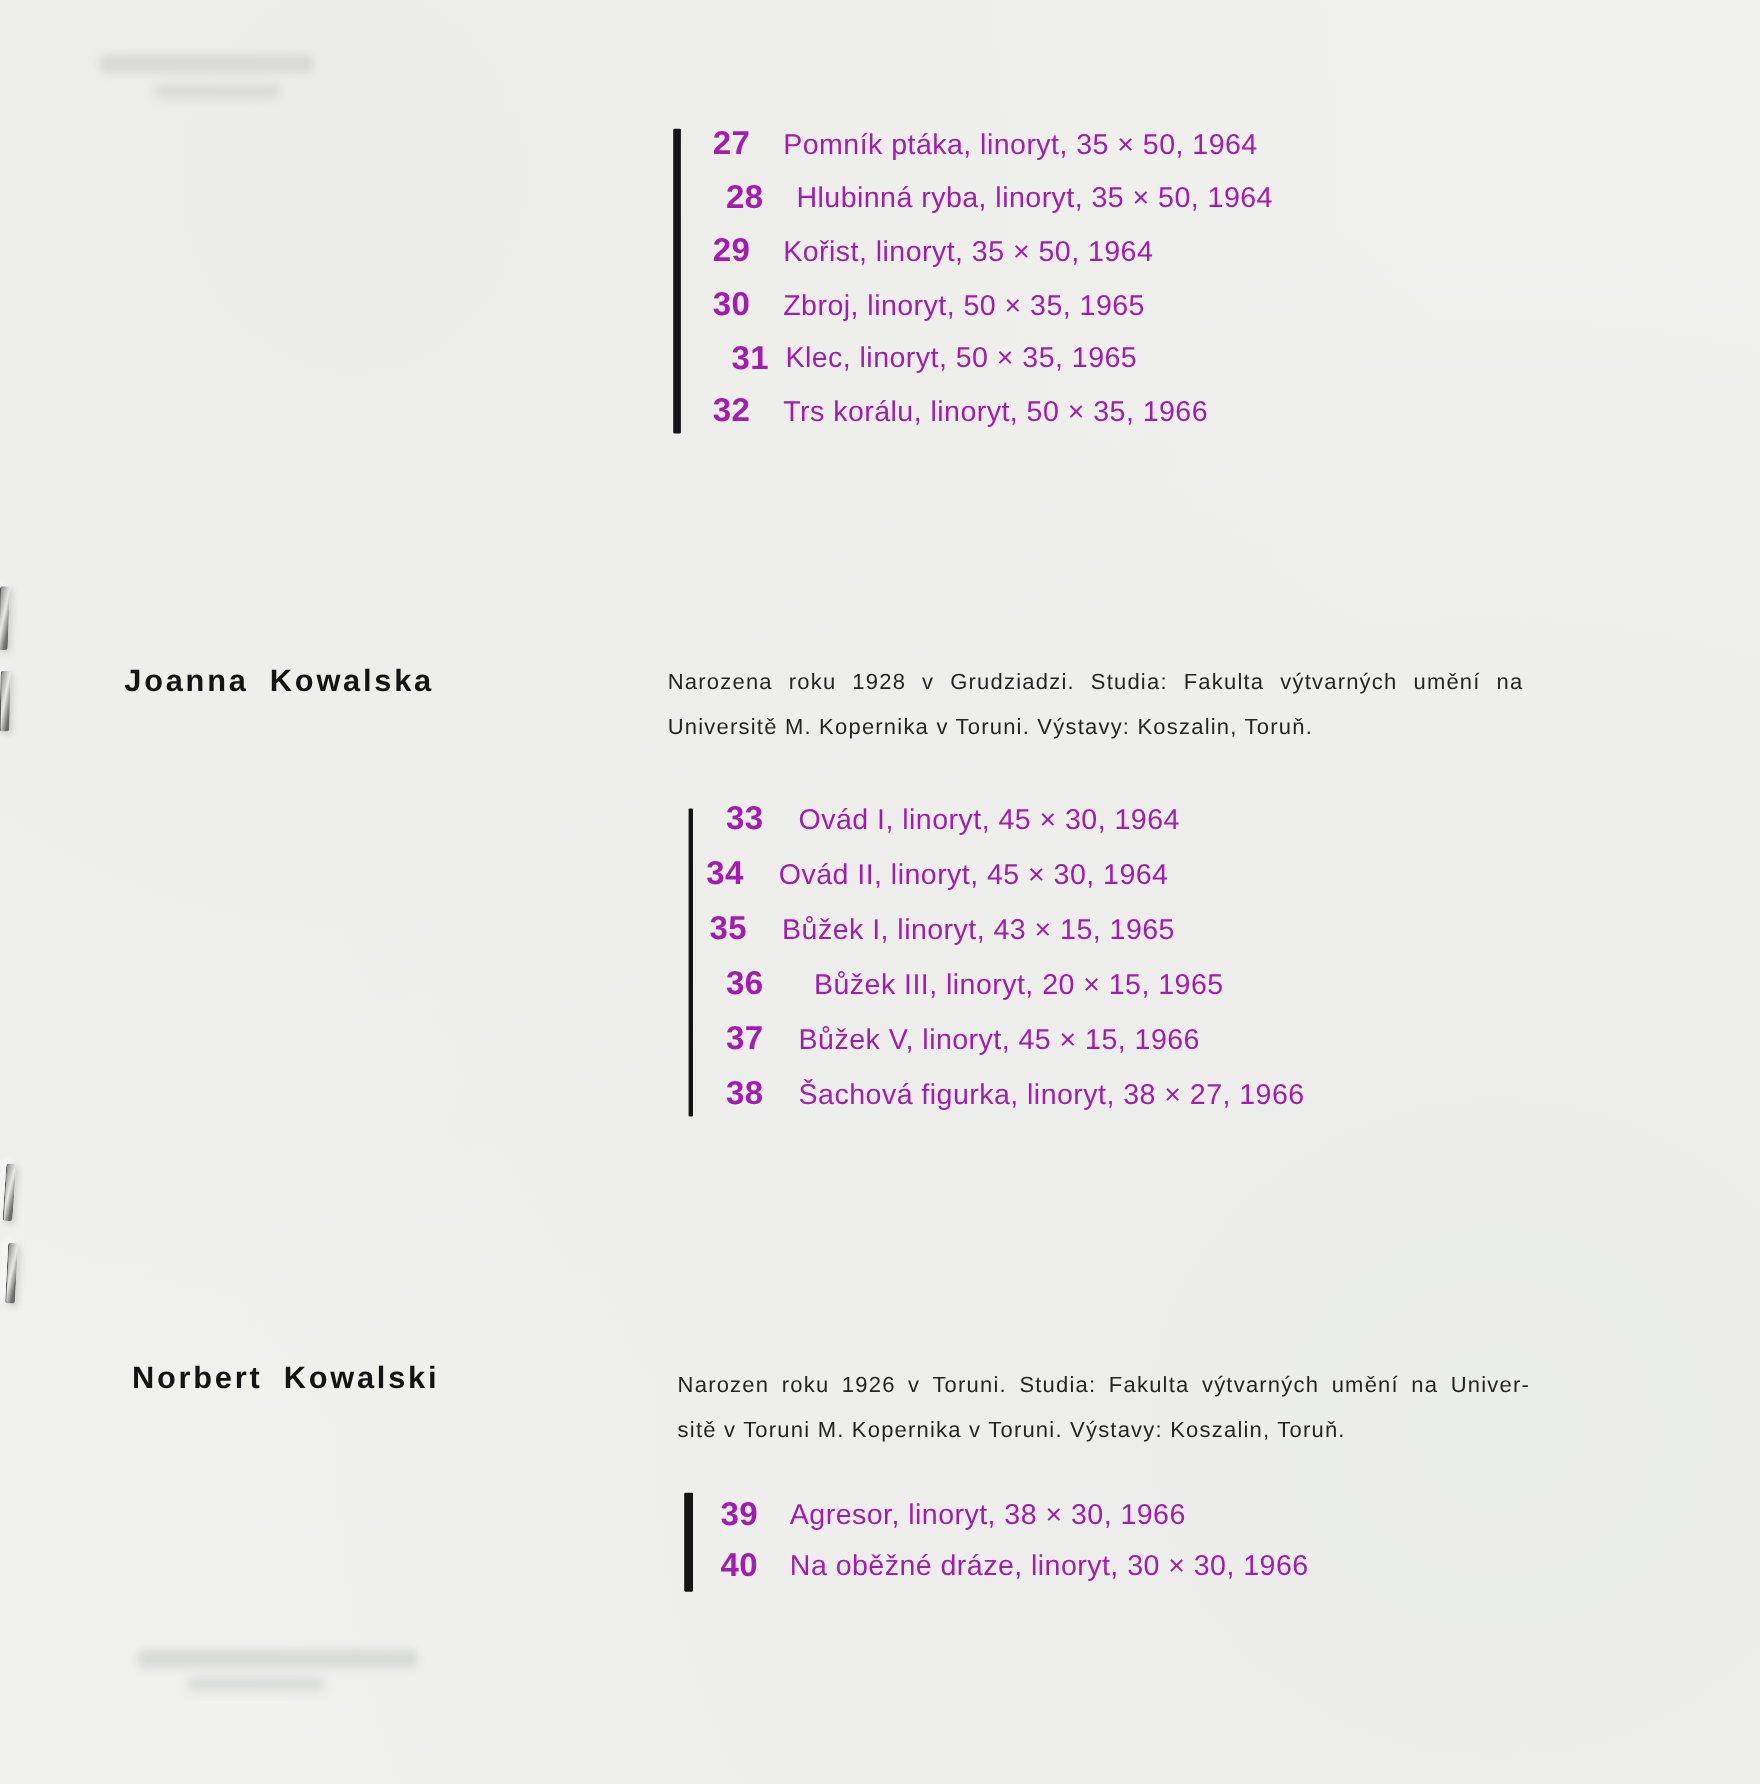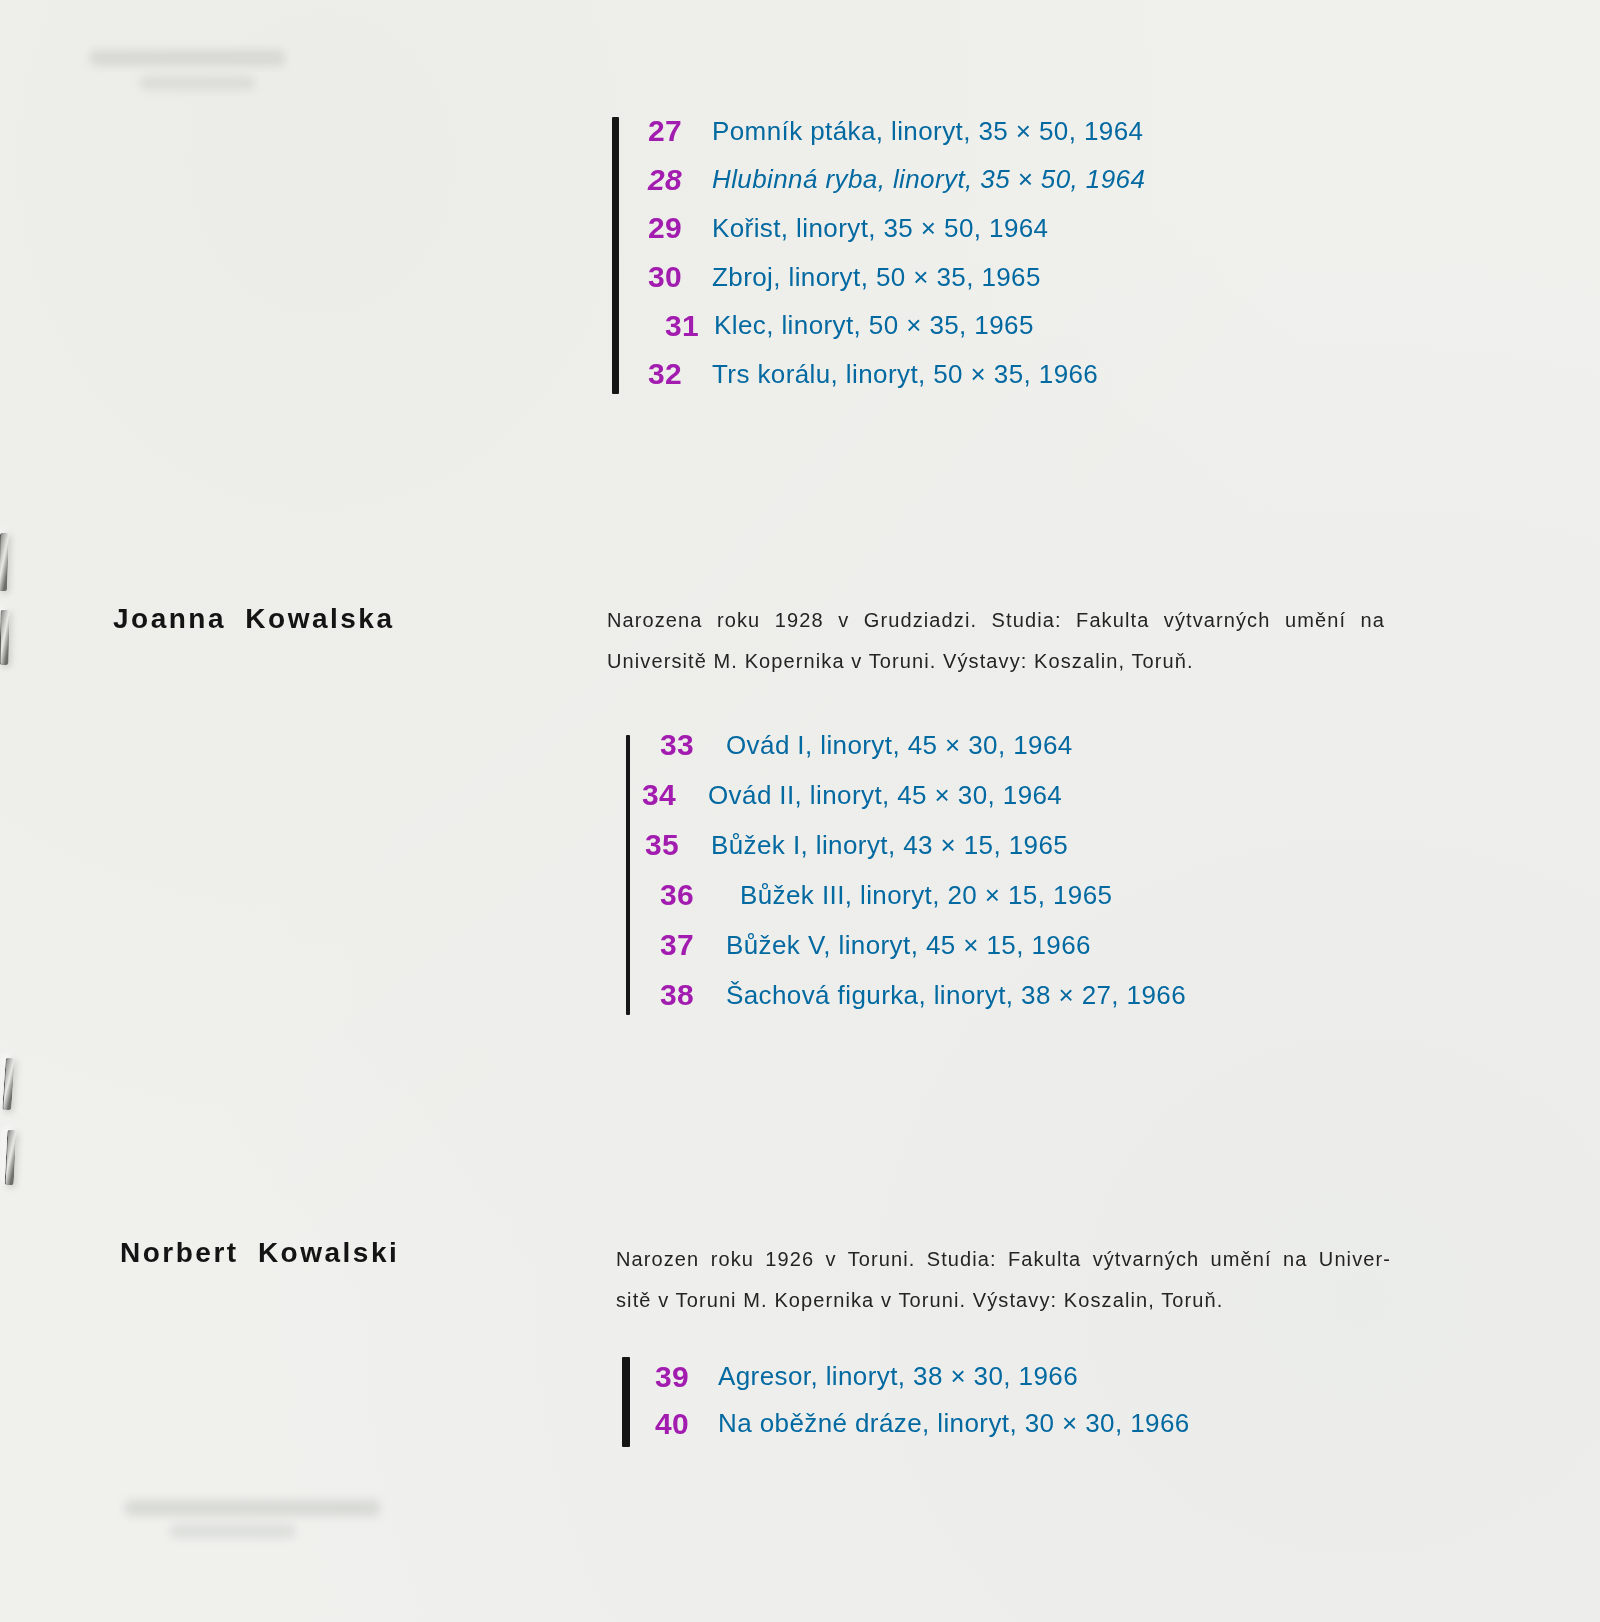--- a/index.html
+++ b/index.html
@@ -48,21 +48,21 @@
     font-size: 26px;
     letter-spacing: 0.4px;
     white-space: nowrap;
   }
   .work-no {
     font-weight: 700;
     font-size: 30px;
     flex: 0 0 auto;
     color: #a21caf;
   }
-  .work-text { color: #0369a1; }
+  .work-text { color: #a21caf; }
 
   
   .artist-name {
     position: absolute;
     font-size: 28px;
     font-weight: 700;
     letter-spacing: 2.5px;
     word-spacing: 9px;
     color: #141414;
     white-space: nowrap;
@@ -91,21 +91,21 @@
 <div class="ghost" style="left:140px; top:76px; width:115px; height:14px; background:rgba(165,170,162,0.22);"></div>
 <div class="ghost" style="left:125px; top:1500px; width:255px; height:16px; background:rgba(150,160,148,0.26);"></div>
 <div class="ghost" style="left:170px; top:1524px; width:125px; height:14px; background:rgba(150,160,148,0.20);"></div>
 
 <div class="work-list" style="left:612px; top:107px;">
   <div class="list-bar" style="top:10px; height:277px; width:7px;"></div>
   <div class="work-row" style="height:48.6px; padding-left:36px;">
     <span class="work-no" style="width:64px;">27</span>
     <span class="work-text">Pomník ptáka, linoryt, 35 × 50, 1964</span>
   </div>
-  <div class="work-row" style="height:48.6px; padding-left:36px;font-style:italic;">
+  <div class="work-row" style="height:48.6px; padding-left:48px;">
     <span class="work-no" style="width:64px;">28</span>
     <span class="work-text">Hlubinná ryba, linoryt, 35 × 50, 1964</span>
   </div>
   <div class="work-row" style="height:48.6px; padding-left:36px;">
     <span class="work-no" style="width:64px;">29</span>
     <span class="work-text">Kořist, linoryt, 35 × 50, 1964</span>
   </div>
   <div class="work-row" style="height:48.6px; padding-left:36px;">
     <span class="work-no" style="width:64px;">30</span>
     <span class="work-text">Zbroj, linoryt, 50 × 35, 1965</span>

